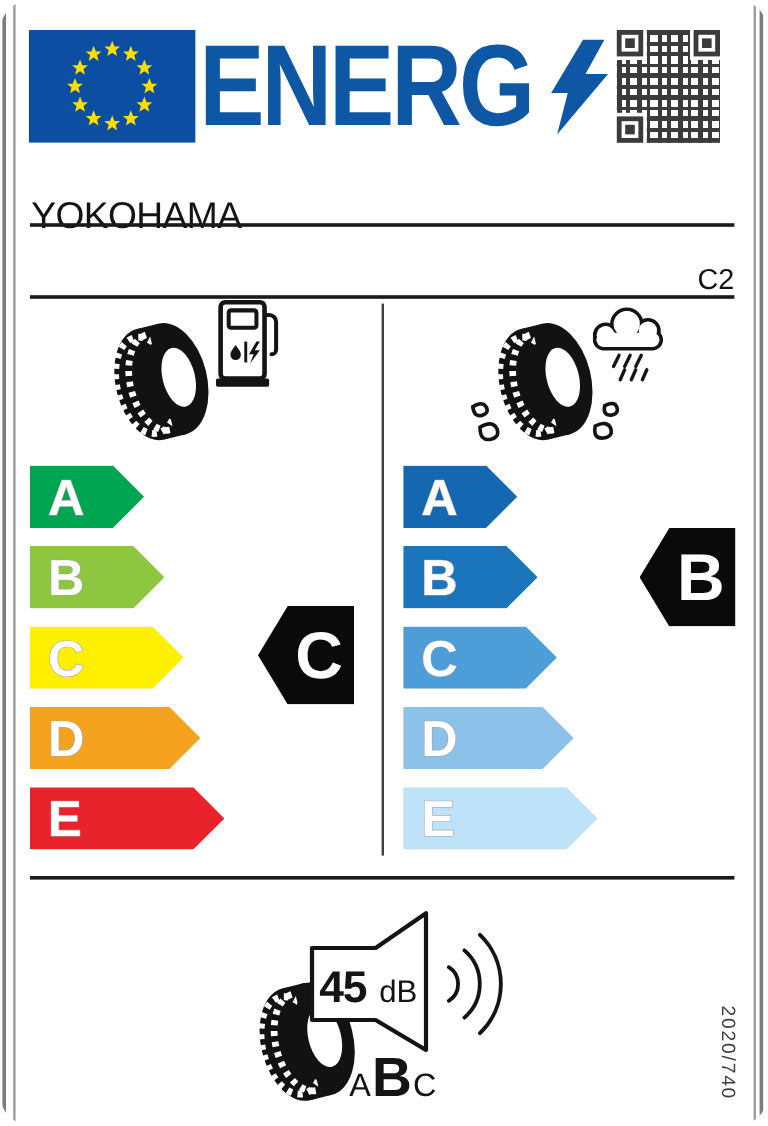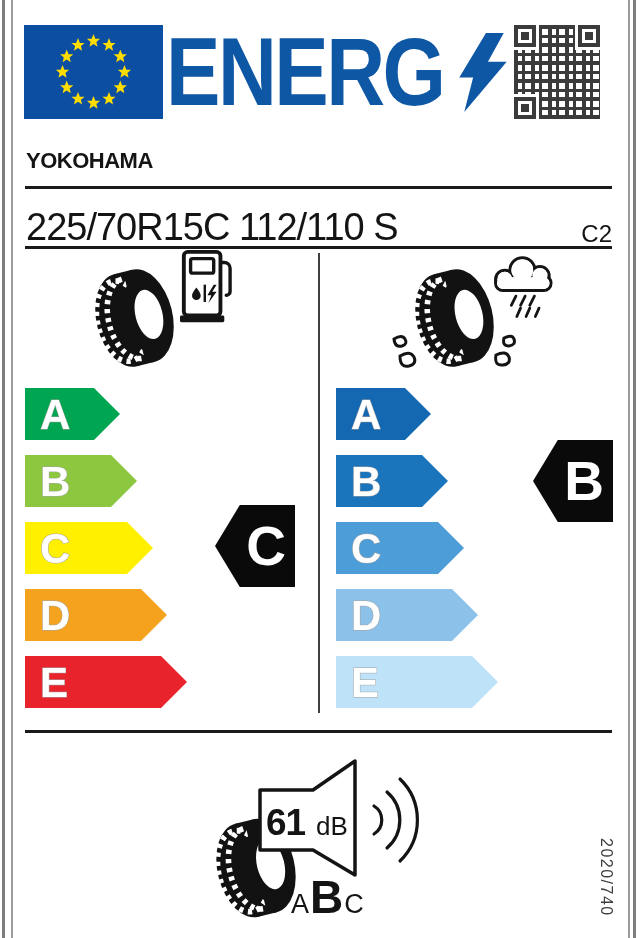--- a/index.html
+++ b/index.html
@@ -1,17 +1,17 @@
 <!DOCTYPE html>
 <html><head>
 <meta charset="utf-8">
 <style>
   html,body{margin:0;padding:0;background:#fff;}
   #label{position:relative;width:640px;height:938px;background:#fff;overflow:hidden;
-         font-family:"Liberation Sans",sans-serif;color:#141414;}
+         font-family:"Liberation Sans",sans-serif;color:#141414;border-radius:26px;}
   .abs{position:absolute;}
   .ni{user-select:none;}
 
   
   .edge{position:absolute;top:0;bottom:0;}
   .edge.thick{width:3px;background:#7d7d7d;}
   .edge.thin{width:1.5px;background:#9c9c9c;}
 
   
   #energ-word{left:166px;top:24px;font-size:96px;line-height:96px;font-weight:bold;
@@ -19,21 +19,21 @@
   #qr{left:514px;top:25px;width:86px;height:94px;
       background:
         repeating-linear-gradient(90deg,#3b3b3b 0 4px,transparent 4px 8px,#3b3b3b 8px 11px,transparent 11px 17px),
         repeating-linear-gradient(0deg,#3b3b3b 0 4px,#fff 4px 9px,#3b3b3b 9px 12px,#fff 12px 18px);}
   .finder{position:absolute;width:14px;height:14px;border:4px solid #3b3b3b;background:#fff;
           box-shadow:0 0 0 3px #fff;}
   .finder::after{content:'';position:absolute;inset:3px;background:#3b3b3b;}
   #f-tl{left:0;top:0;} #f-tr{right:0;top:0;} #f-bl{left:0;bottom:0;}
 
   
-  #brand{left:26px;top:148px;font-size:22px;font-weight:bold;letter-spacing:-.5px;}
+  #brand{left:26px;top:162px;font-size:31px;font-weight:normal;letter-spacing:-.5px;}
   #approval{right:28px;top:151px;font-size:28px;}
   #size{left:26px;top:206px;font-size:38px;letter-spacing:-1px;}
   #tclass{right:28px;top:220px;font-size:24px;}
   .rule{position:absolute;left:25px;width:587px;background:#1a1a1a;}
   #rule1{top:186px;height:2.5px;}
   #rule2{top:246px;height:2.5px;}
   #rule3{top:730px;height:3px;}
   #vdivider{left:318px;top:253px;width:2px;height:460px;background:#3f3f3f;}
 
   
@@ -120,21 +120,20 @@
 
   <div class="abs" id="qr">
     <div class="finder" id="f-tl"></div>
     <div class="finder" id="f-tr"></div>
     <div class="finder" id="f-bl"></div>
   </div>
 
   <div class="abs" id="brand">YOKOHAMA</div>
   <div class="rule" id="rule1"></div>
 
-  <div class="abs" id="size">225/70R15C 112/110 S</div>
   <div class="abs" id="tclass">C2</div>
   <div class="rule" id="rule2"></div>
 
   <div class="abs" id="vdivider"></div>
 
   <svg class="abs" style="left:88px;top:262px" width="93" height="112" viewBox="0 0 100 120">
       <use href="#tire"></use>
     </svg>
   <svg class="abs" style="left:177px;top:249px" width="58" height="79" viewBox="0 0 60 82">
     <path d="M45 14 h4 a6 6 0 0 1 6 6 v24 a4 4 0 0 1 -4 4" stroke="#141414" stroke-width="3.5" fill="none" stroke-linecap="round"></path>
@@ -226,21 +225,21 @@
   <svg class="abs" style="left:256px;top:757px;z-index:5" width="104" height="122" viewBox="0 0 104 122">
     <polygon points="4,33 57,33 99,4 99,118 57,93 4,93" fill="#fff" stroke="#141414" stroke-width="3.5" stroke-linejoin="round"></polygon>
   </svg>
   <svg class="abs" style="left:368px;top:772px" width="58" height="96" viewBox="0 0 58 96">
     <g stroke="#141414" stroke-width="3.2" fill="none" stroke-linecap="round">
       <path d="M6 34 A16.5 16.5 0 0 1 6 62"></path>
       <path d="M19 20 A37 37 0 0 1 19 76"></path>
       <path d="M32 7 A57 57 0 0 1 32 89"></path>
     </g>
   </svg>
-  <div class="abs ni" id="noise-value">61</div>
+  <div class="abs ni" id="noise-value">45</div>
   <div class="abs ni" id="noise-unit">dB</div>
   <div class="abs" id="noise-classes">
     <span class="nc">A</span>
     <span class="nc big">B</span>
     <span class="nc">C</span>
   </div>
 
   <div class="abs ni" id="reg-text">2020/740</div>
 
 </div>

